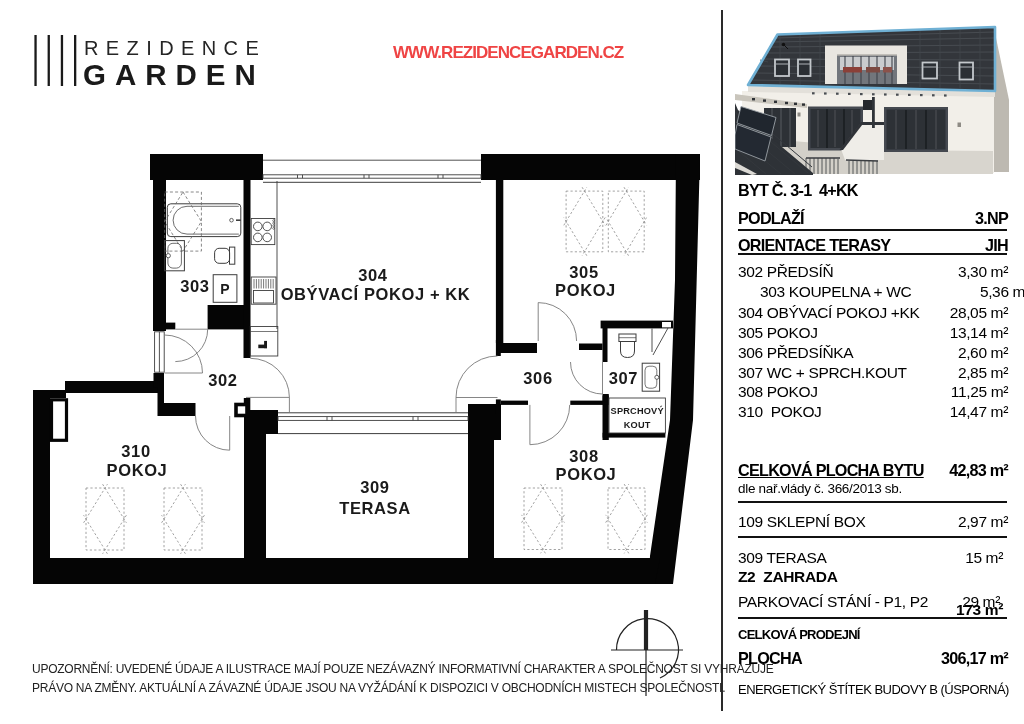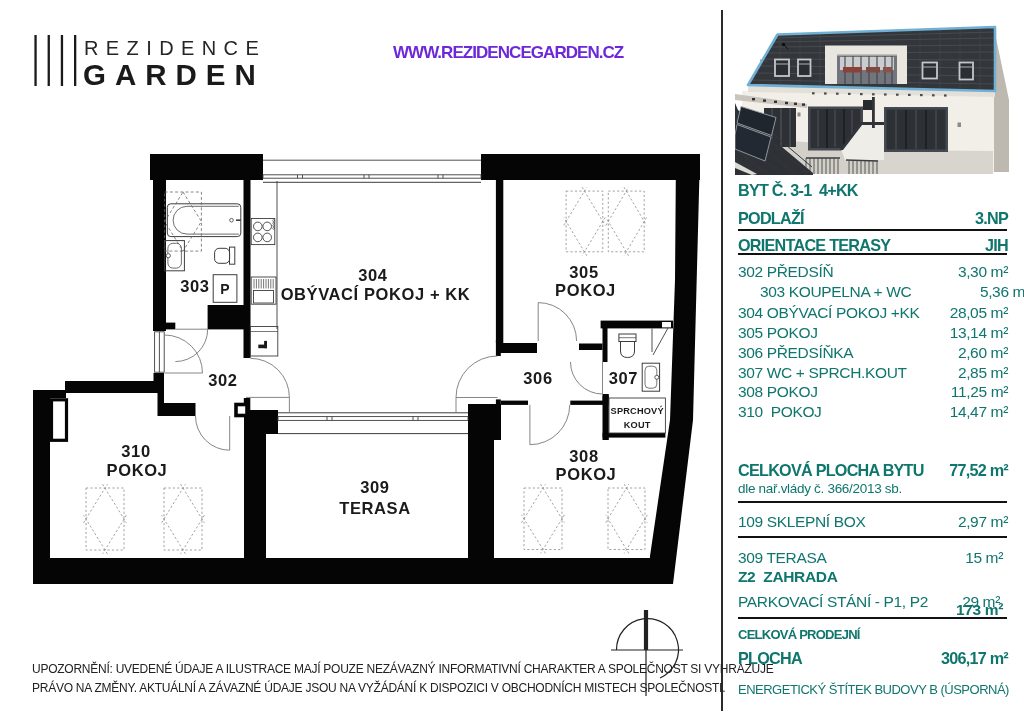--- a/index.html
+++ b/index.html
@@ -1,18 +1,18 @@
 <!DOCTYPE html>
 <html><head>
 <meta charset="utf-8">
 <style>
   html,body{margin:0;padding:0;}
   body{width:1024px;height:724px;background:#ffffff;font-family:"Liberation Sans",sans-serif;overflow:hidden;position:relative;}
   .abs{position:absolute;}
-  .row{position:absolute;left:738px;width:270px;color:#0f766e;white-space:nowrap;font-size:15.5px;letter-spacing:-0.35px;}
+  .row{position:absolute;left:738px;width:270px;color:#000000;white-space:nowrap;font-size:15.5px;letter-spacing:-0.35px;}
   .row .val{position:absolute;right:0;top:0;}
   .hline{position:absolute;left:738px;width:269px;background:#111;}
 </style>
 </head>
 <body>
 
 <div class="abs" style="left:0;top:0;width:260px;height:100px;">
 <svg width="260" height="100" viewBox="0 0 260 100">
 
   <g fill="#1a1a1a">
@@ -21,21 +21,21 @@
     <rect x="60.8" y="35" width="2.3" height="51"></rect>
     <rect x="74.0" y="35" width="2.3" height="51"></rect>
   </g>
 
   <text x="84" y="54.5" font-size="20" font-weight="400" letter-spacing="7.4" fill="#252525">REZIDENCE</text>
 
   <text x="83" y="84.5" font-size="29.5" font-weight="700" letter-spacing="9" fill="#1a1a1a">GARDEN</text>
 </svg>
 </div>
 
-<div class="abs" style="left:393px;top:42.5px;width:245px;font-size:17px;font-weight:700;letter-spacing:-0.95px;color:#6d28d9;">WWW.REZIDENCEGARDEN.CZ</div>
+<div class="abs" style="left:393px;top:42.5px;width:245px;font-size:17px;font-weight:700;letter-spacing:-0.95px;color:#ef4444;">WWW.REZIDENCEGARDEN.CZ</div>
 
 <div class="abs" style="left:721px;top:10px;width:1.6px;height:701px;background:#2a2a2a;"></div>
 
 <div class="abs" style="left:735px;top:25px;width:277px;height:151px;">
 <svg width="277" height="151" viewBox="735 25 277 151">
 
   <polygon points="995,33 1009,100 1009,172 993,172 993,91" fill="#bdb9b1"></polygon>
 
   <rect x="742" y="91" width="252" height="82" fill="#f2efe9"></rect>
 
@@ -217,21 +217,21 @@
 
 <div class="row" style="top:263px;">302 PŘEDSÍŇ<span class="val">3,30 m²</span></div>
 <div class="row" style="top:283px;margin-left:22px;">303 KOUPELNA + WC<span class="val">5,36 m²</span></div>
 <div class="row" style="top:303.5px;">304 OBÝVACÍ POKOJ +KK<span class="val">28,05 m²</span></div>
 <div class="row" style="top:324px;">305 POKOJ<span class="val">13,14 m²</span></div>
 <div class="row" style="top:344px;">306 PŘEDSÍŇKA<span class="val">2,60 m²</span></div>
 <div class="row" style="top:363.5px;">307 WC + SPRCH.KOUT<span class="val">2,85 m²</span></div>
 <div class="row" style="top:383px;">308 POKOJ<span class="val">11,25 m²</span></div>
 <div class="row" style="top:403px;">310&nbsp; POKOJ<span class="val">14,47 m²</span></div>
 
-<div class="row" style="top:461px;font-size:16.2px;font-weight:700;letter-spacing:-0.75px;">CELKOVÁ PLOCHA BYTU<span class="val">77,52 m²</span></div>
+<div class="row" style="top:461px;font-size:16.2px;font-weight:700;letter-spacing:-0.75px;text-decoration:underline;">CELKOVÁ PLOCHA BYTU<span class="val">42,83 m²</span></div>
 <div class="row" style="top:480.5px;font-size:13.5px;letter-spacing:-0.3px;">dle nař.vlády č. 366/2013 sb.</div>
 <div class="hline" style="top:501.2px;height:2.2px;"></div>
 
 <div class="row" style="top:513px;">109 SKLEPNÍ BOX<span class="val">2,97 m²</span></div>
 <div class="hline" style="top:536.3px;height:2.2px;"></div>
 
 <div class="row" style="top:549px;">309 TERASA<span class="val" style="right:5px;">15 m²</span></div>
 <div class="row" style="top:567.5px;font-weight:bold;">Z2&nbsp; ZAHRADA<span class="val" style="right:5px;margin-top:33px;">173 m²</span></div>
 <div class="row" style="top:592.5px;">PARKOVACÍ STÁNÍ - P1, P2<span class="val" style="right:8px;">29 m²</span></div>
 <div class="hline" style="top:616.8px;height:2.6px;"></div>

